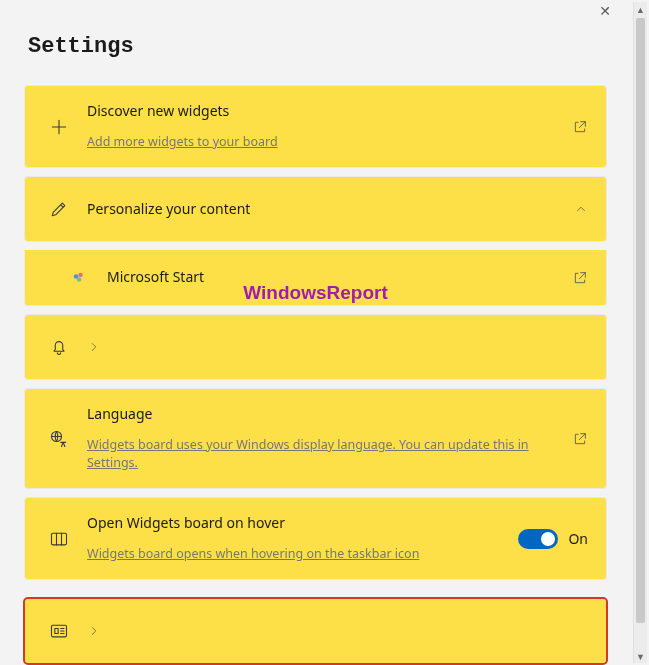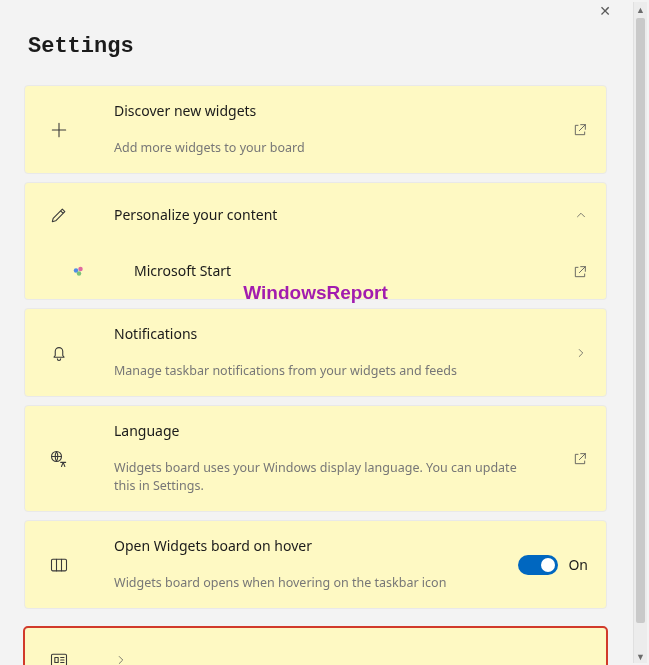--- a/index.html
+++ b/index.html
@@ -23,40 +23,39 @@
   }
   .header h1 {
     font-size: 22px;
     font-weight: 600;
     color: #1b1b1b;
   }
   .list {
     padding: 8px 24px 0 24px;
   }
   .card {
-    background: #fef9c3;
+    background: #fde047;
     border: 1px solid #e9e9e9;
     border-radius: 4px;
     margin-bottom: 8px;
     display: flex;
     align-items: center;
     padding: 16px 18px 16px 16px;
     min-height: 66px;
     position: relative;
-    gap: 27px;
   }
   .card.sub {
     margin-top: -4px;
     border-top-left-radius: 0;
     border-top-right-radius: 0;
     border-top: none;
     min-height: 56px;
   }
   .card.group-top {
-    margin-bottom: 0;
+    margin-bottom: 12px;
   }
   .icon-col {
     width: 36px;
     display: flex;
     align-items: center;
     justify-content: center;
     flex-shrink: 0;
     margin-right: 10px;
   }
   .sub .icon-col { width: 36px; margin-left: 20px; }
@@ -67,21 +66,22 @@
   }
   .title {
     font-size: 14px;
     color: #1b1b1b;
     line-height: 1.35;
   }
   .subtitle {
     font-size: 12.5px;
     color: #777777;
     line-height: 1.45;
-    margin-top: 18px;
+    margin-top: 12px;
+    text-decoration: underline;
   }
   .action-col {
     display: flex;
     align-items: center;
     gap: 10px;
   }
   .icon-svg { width: 20px; height: 20px; display: block; }
   .chev-svg { width: 14px; height: 14px; display: block; }
   .icon-stroke { stroke: #3a3a3a; stroke-width: 1.3; fill: none; stroke-linecap: round; stroke-linejoin: round; }
   .icon-soft  { stroke: #555555; stroke-width: 1.3; fill: none; stroke-linecap: round; stroke-linejoin: round; }
@@ -198,24 +198,20 @@
           </svg>
       </div>
     </div>
 
     <div class="card">
       <div class="icon-col">
         <svg class="icon-svg" viewBox="0 0 24 24">
             <path class="icon-stroke" d="M6 17h12l-1.5-2V10a4.5 4.5 0 0 0-9 0v5L6 17zM10 19a2 2 0 0 0 4 0"></path>
           </svg>
       </div>
-      <div class="text-col">
-        <div class="title">Notifications</div>
-        <div class="subtitle">Manage taskbar notifications from your widgets and feeds</div>
-      </div>
       <div class="action-col">
         <svg class="chev-svg" viewBox="0 0 24 24">
             <path class="icon-soft" d="M9 6l6 6-6 6"></path>
           </svg>
       </div>
     </div>
 
     <div class="card">
       <div class="icon-col">
         <svg class="icon-svg" viewBox="0 0 24 24">

